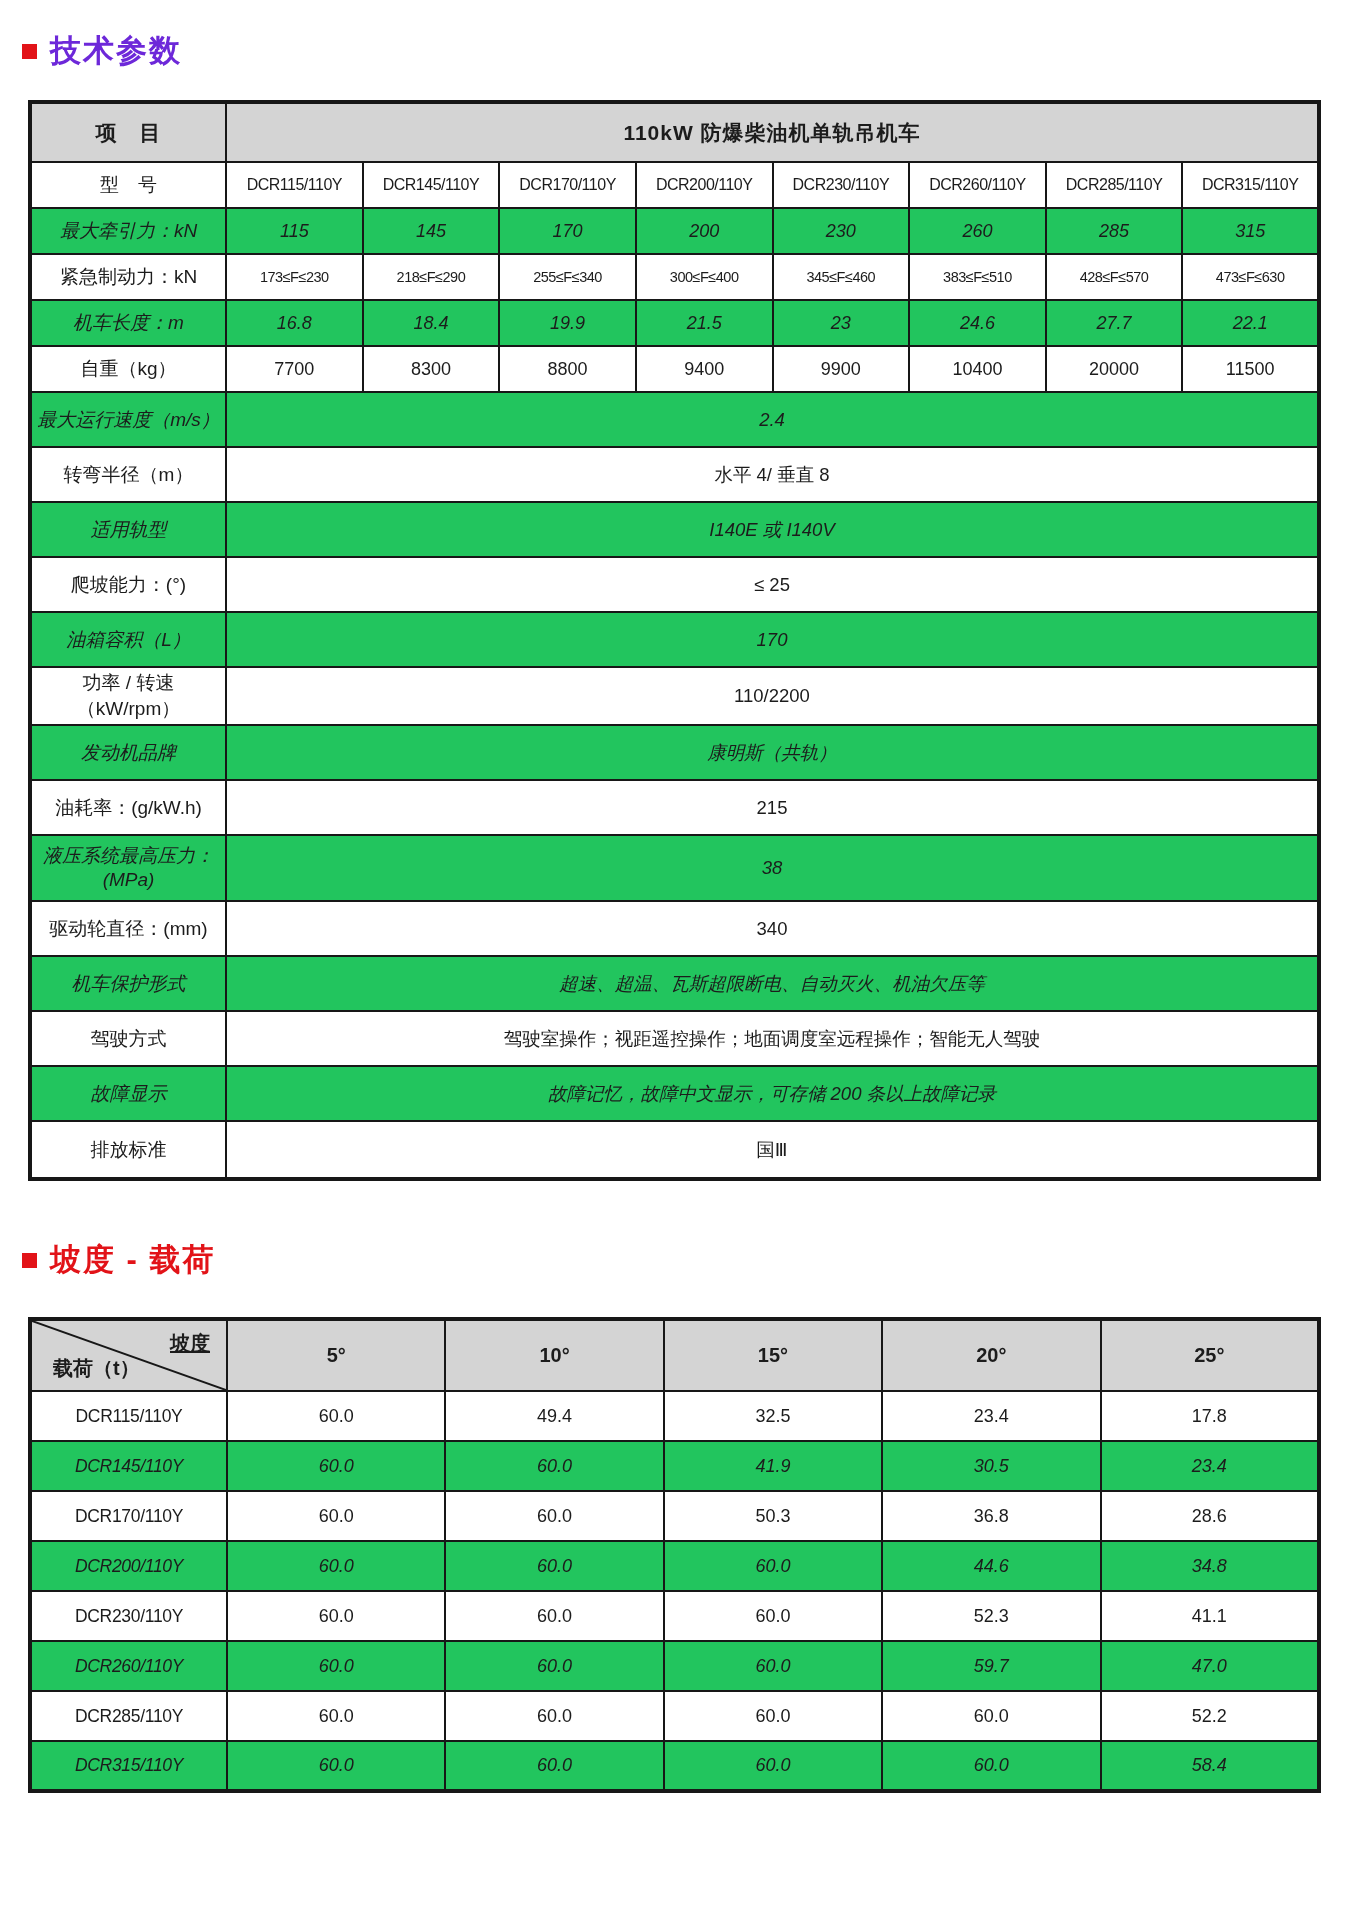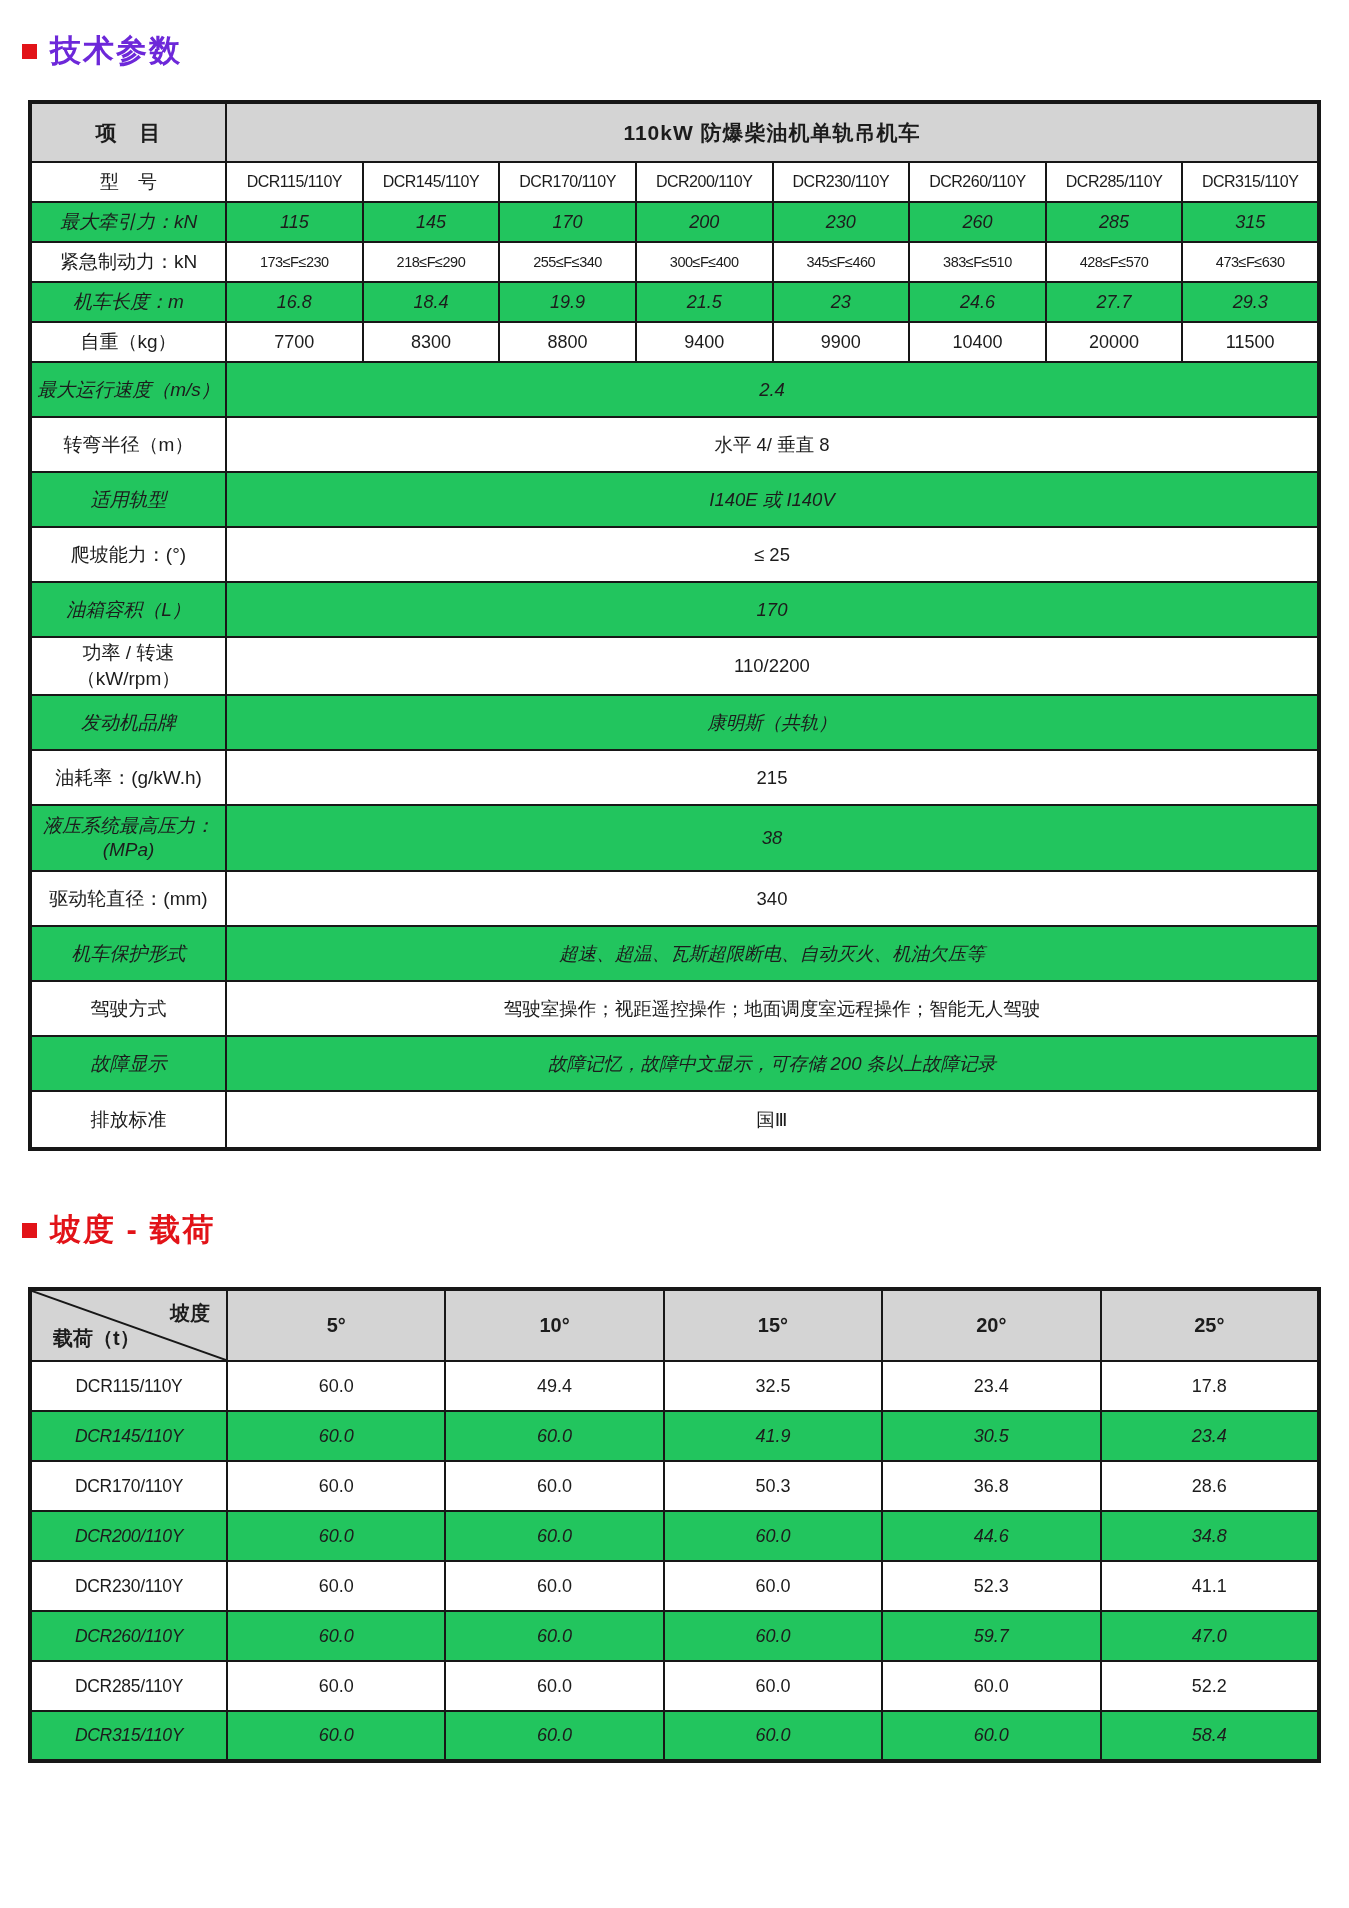--- a/index.html
+++ b/index.html
@@ -21,33 +21,33 @@
   }
   td{
     border:2px solid #171717;
     text-align:center;vertical-align:middle;
     padding:2px 3px;overflow:hidden;
   }
   #spec-table{margin-top:28px;border-radius:16px;}
   #load-table{margin-top:36px;}
   tr.g  td{background:#22c55e;font-style:italic;}
   tr.hg td{background:#d4d4d4;}
-  .h60{height:60px}.h46{height:40px}.h55{height:55px}
+  .h60{height:60px}.h46{height:46px}.h55{height:55px}
   .h66{height:66px}.h58{height:58px}.h72{height:72px}.h50{height:50px}
   td.lbl{font-size:19px;}
   td.pre{white-space:pre-line;line-height:1.25;}
   td.hdr{font-size:21px;font-weight:bold;letter-spacing:1px;}
   td.model{font-size:16px;letter-spacing:-0.5px;}
   td.val{font-size:18px;}
   td.small{font-size:14.5px;letter-spacing:-0.5px;padding:2px 1px;}
   td.span-val{font-size:18.5px;}
   
   td.corner{position:relative;padding:0;}
   td.corner svg{position:absolute;left:0;top:0;width:100%;height:100%;}
-  .corner-top{position:absolute;top:9px;right:16px;font-size:20px;font-weight:bold;}
+  .corner-top{position:absolute;top:9px;right:16px;font-size:20px;font-weight:bold;text-decoration:underline;}
   .corner-bottom{position:absolute;bottom:8px;left:21px;font-size:20px;font-weight:bold;}
   td.slope-hdr{font-size:20px;font-weight:bold;}
   td.load-model{font-size:17.5px;letter-spacing:-0.3px;}
 </style>
 </head>
 <body>
 
 <div class="section-title" style="color:#6d28d9">
   <span class="bullet" style="background:#e21318"></span>
   <span>技术参数</span>
@@ -110,21 +110,21 @@
 
   <tr class="g h46">
     <td class="lbl">机车长度：m</td>
     <td class="val">16.8</td>
     <td class="val">18.4</td>
     <td class="val">19.9</td>
     <td class="val">21.5</td>
     <td class="val">23</td>
     <td class="val">24.6</td>
     <td class="val">27.7</td>
-    <td class="val">29.3</td>
+    <td class="val">22.1</td>
   </tr>
 
   <tr class="h46">
     <td class="lbl">自重（kg）</td>
     <td class="val">7700</td>
     <td class="val">8300</td>
     <td class="val">8800</td>
     <td class="val">9400</td>
     <td class="val">9900</td>
     <td class="val">10400</td>

